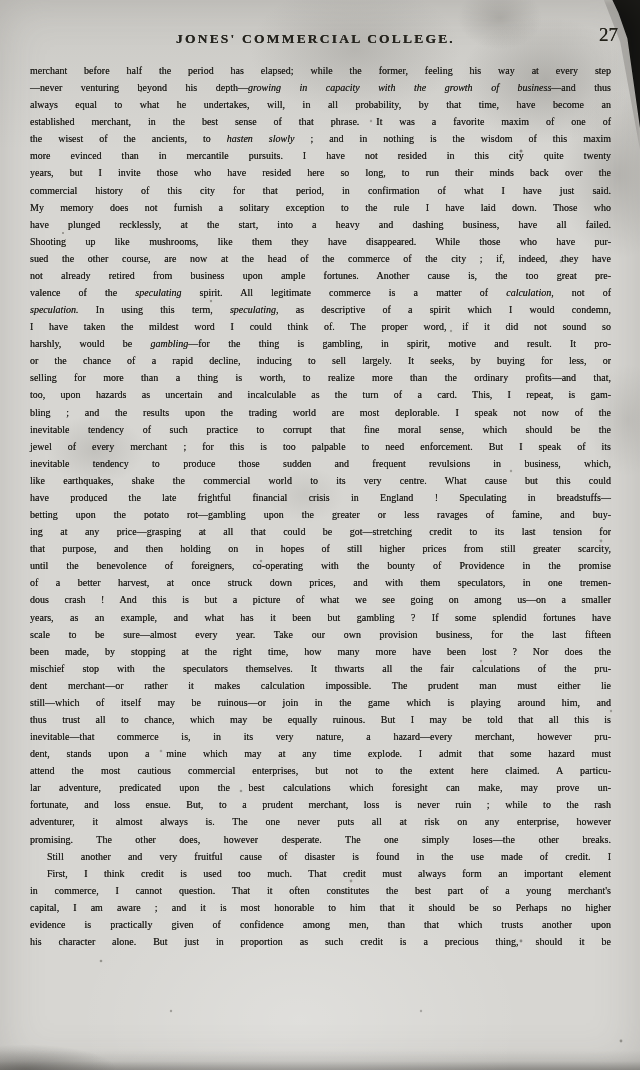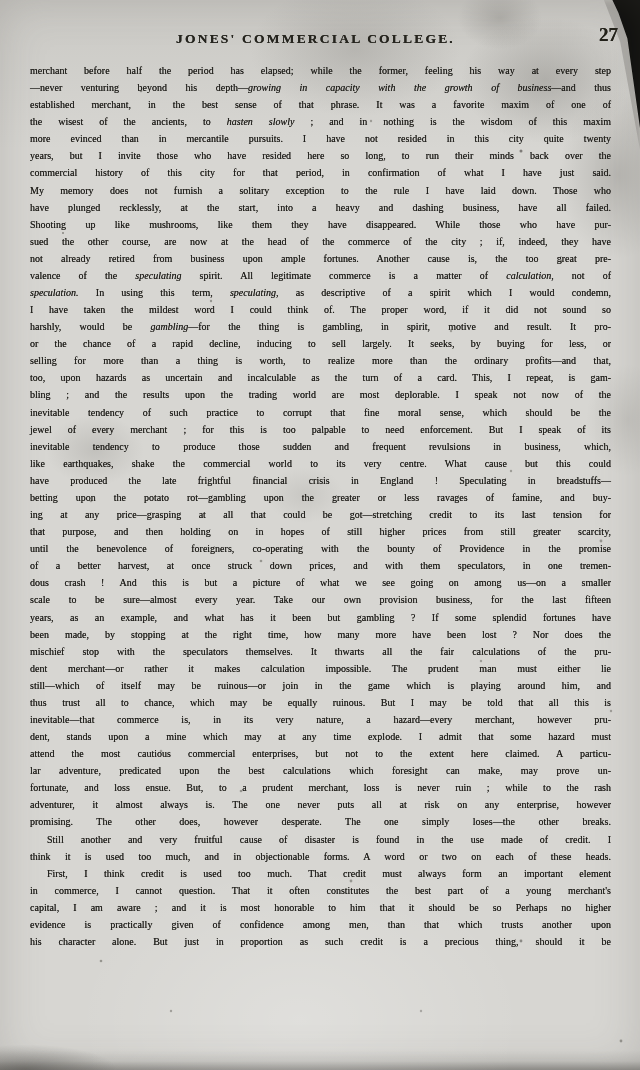--- a/index.html
+++ b/index.html
@@ -64,21 +64,21 @@
     font-size: 13.5px;
     font-weight: bold;
     letter-spacing: 2.2px;
     color: #26251f;
     text-shadow: 0 0 0.4px rgba(35,34,30,0.9);
   }
   .page-number {
     position: absolute;
     top: 24px; right: 22px;
     font-size: 19px;
-    font-weight: bold;
+    font-weight: normal;
     color: #222119;
     text-shadow: 0 0 0.4px rgba(35,34,30,0.9);
   }
   
   .text-block {
     position: absolute;
     left: 30px;
     top: 62px;
     width: 581px;
     font-size: 10px;
@@ -136,20 +136,21 @@
   <div class="speckles"></div>
 
   <div class="running-head">
     <div class="head-title">JONES' COMMERCIAL COLLEGE.</div>
     <div class="page-number">27</div>
   </div>
 
   <div class="text-block" id="text-block">
       <div class="line"><span>merchant before half the period has elapsed; while the former, feeling his way at every step</span></div>
       <div class="line"><span>—never venturing beyond his depth—</span><span class="it">growing in capacity with the growth of business</span><span>—and thus</span></div>
+      <div class="line"><span>always equal to what he undertakes, will, in all probability, by that time, have become an</span></div>
       <div class="line"><span>established merchant, in the best sense of that phrase. It was a favorite maxim of one of</span></div>
       <div class="line"><span>the wisest of the ancients, to </span><span class="it">hasten slowly</span><span> ; and in nothing is the wisdom of this maxim</span></div>
       <div class="line"><span>more evinced than in mercantile pursuits. I have not resided in this city quite twenty</span></div>
       <div class="line"><span>years, but I invite those who have resided here so long, to run their minds back over the</span></div>
       <div class="line"><span>commercial history of this city for that period, in confirmation of what I have just said.</span></div>
       <div class="line"><span>My memory does not furnish a solitary exception to the rule I have laid down. Those who</span></div>
       <div class="line"><span>have plunged recklessly, at the start, into a heavy and dashing business, have all failed.</span></div>
       <div class="line"><span>Shooting up like mushrooms, like them they have disappeared. While those who have pur-</span></div>
       <div class="line"><span>sued the other course, are now at the head of the commerce of the city ; if, indeed, they have</span></div>
       <div class="line"><span>not already retired from business upon ample fortunes. Another cause is, the too great pre-</span></div>
@@ -165,36 +166,35 @@
       <div class="line"><span>jewel of every merchant ; for this is too palpable to need enforcement. But I speak of its</span></div>
       <div class="line"><span>inevitable tendency to produce those sudden and frequent revulsions in business, which,</span></div>
       <div class="line"><span>like earthquakes, shake the commercial world to its very centre. What cause but this could</span></div>
       <div class="line"><span>have produced the late frightful financial crisis in England ! Speculating in breadstuffs—</span></div>
       <div class="line"><span>betting upon the potato rot—gambling upon the greater or less ravages of famine, and buy-</span></div>
       <div class="line"><span>ing at any price—grasping at all that could be got—stretching credit to its last tension for</span></div>
       <div class="line"><span>that purpose, and then holding on in hopes of still higher prices from still greater scarcity,</span></div>
       <div class="line"><span>until the benevolence of foreigners, co-operating with the bounty of Providence in the promise</span></div>
       <div class="line"><span>of a better harvest, at once struck down prices, and with them speculators, in one tremen-</span></div>
       <div class="line"><span>dous crash ! And this is but a picture of what we see going on among us—on a smaller</span></div>
+      <div class="line"><span>years, as an example, and what has it been but gambling ? If some splendid fortunes have</span></div>
       <div class="line"><span>scale to be sure—almost every year. Take our own provision business, for the last fifteen</span></div>
-      <div class="line"><span>years, as an example, and what has it been but gambling ? If some splendid fortunes have</span></div>
       <div class="line"><span>been made, by stopping at the right time, how many more have been lost ? Nor does the</span></div>
       <div class="line"><span>mischief stop with the speculators themselves. It thwarts all the fair calculations of the pru-</span></div>
       <div class="line"><span>dent merchant—or rather it makes calculation impossible. The prudent man must either lie</span></div>
       <div class="line"><span>still—which of itself may be ruinous—or join in the game which is playing around him, and</span></div>
       <div class="line"><span>thus trust all to chance, which may be equally ruinous. But I may be told that all this is</span></div>
       <div class="line"><span>inevitable—that commerce is, in its very nature, a hazard—every merchant, however pru-</span></div>
       <div class="line"><span>dent, stands upon a mine which may at any time explode. I admit that some hazard must</span></div>
       <div class="line"><span>attend the most cautious commercial enterprises, but not to the extent here claimed. A particu-</span></div>
       <div class="line"><span>lar adventure, predicated upon the best calculations which foresight can make, may prove un-</span></div>
       <div class="line"><span>fortunate, and loss ensue. But, to a prudent merchant, loss is never ruin ; while to the rash</span></div>
       <div class="line"><span>adventurer, it almost always is. The one never puts all at risk on any enterprise, however</span></div>
       <div class="line"><span>promising. The other does, however desperate. The one simply loses—the other breaks.</span></div>
       <div class="line indent"><span>Still another and very fruitful cause of disaster is found in the use made of credit. I</span></div>
-      <div class="line"><span>think it is used too much, and in objectionable forms. A word or two on each of these heads.</span></div>
       <div class="line indent"><span>First, I think credit is used too much. That credit must always form an important element</span></div>
       <div class="line"><span>in commerce, I cannot question. That it often constitutes the best part of a young merchant's</span></div>
       <div class="line"><span>capital, I am aware ; and it is most honorable to him that it should be so Perhaps no higher</span></div>
       <div class="line"><span>evidence is practically given of confidence among men, than that which trusts another upon</span></div>
       <div class="line"><span>his character alone. But just in proportion as such credit is a precious thing, should it be</span></div>
     </div>
 
 </div>
 
 </body></html>

